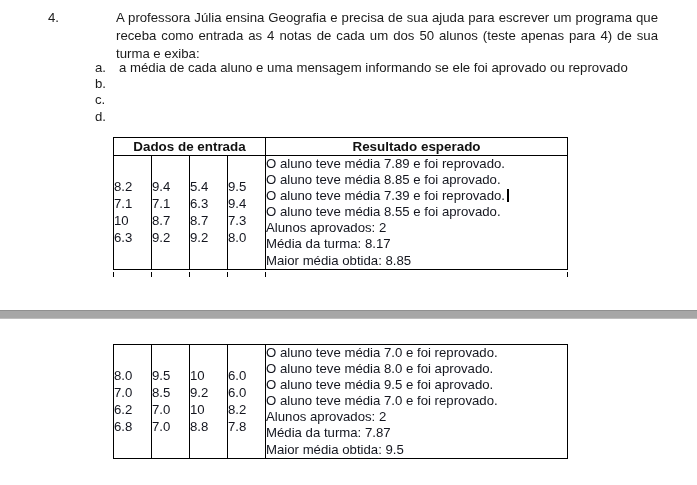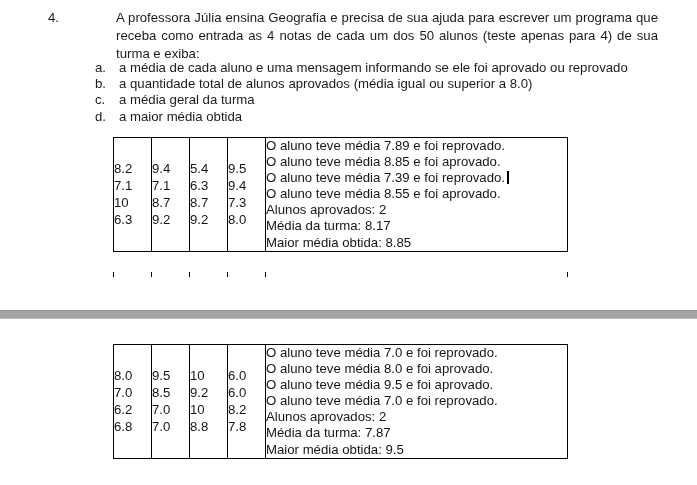--- a/index.html
+++ b/index.html
@@ -88,41 +88,42 @@
   <div class="ptext">A professora Júlia ensina Geografia e precisa de sua ajuda para escrever um programa que receba como entrada as 4 notas de cada um dos 50 alunos (teste apenas para 4) de sua turma e exiba:</div>
 </div>
 
 <div id="reqs" class="abs">
   <div class="litem">
     <span class="letter">a.</span>
     <span>a média de cada aluno e uma mensagem informando se ele foi aprovado ou reprovado</span>
   </div>
   <div class="litem">
     <span class="letter">b.</span>
-    <span>a quantidade total de alunos aprovados (média igual ou superior a 8.0)</span>
   </div>
   <div class="litem">
     <span class="letter">c.</span>
-    <span>a média geral da turma</span>
   </div>
   <div class="litem">
     <span class="letter">d.</span>
-    <span>a maior média obtida</span>
   </div>
 </div>
 
 <table id="table1" class="gtable">
   <colgroup>
     <col style="width:38px">
       <col style="width:38px">
       <col style="width:38px">
       <col style="width:38px">
       <col>
   </colgroup>
   <tbody>
+      <tr>
+    <th class="hdr" colspan="4">Dados de entrada</th>
+    <th class="hdr">Resultado esperado</th>
+  </tr>
   <tr>
     <td class="gcell">
       <div>8.2</div>
       <div>7.1</div>
       <div>10</div>
       <div>6.3</div>
     </td>
     <td class="gcell">
       <div>9.4</div>
       <div>7.1</div>

